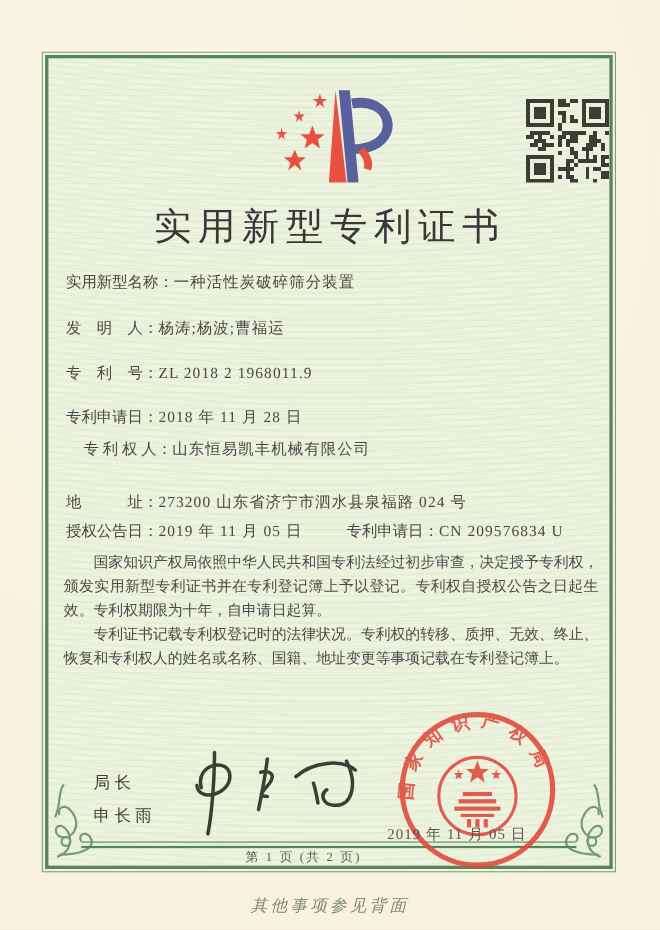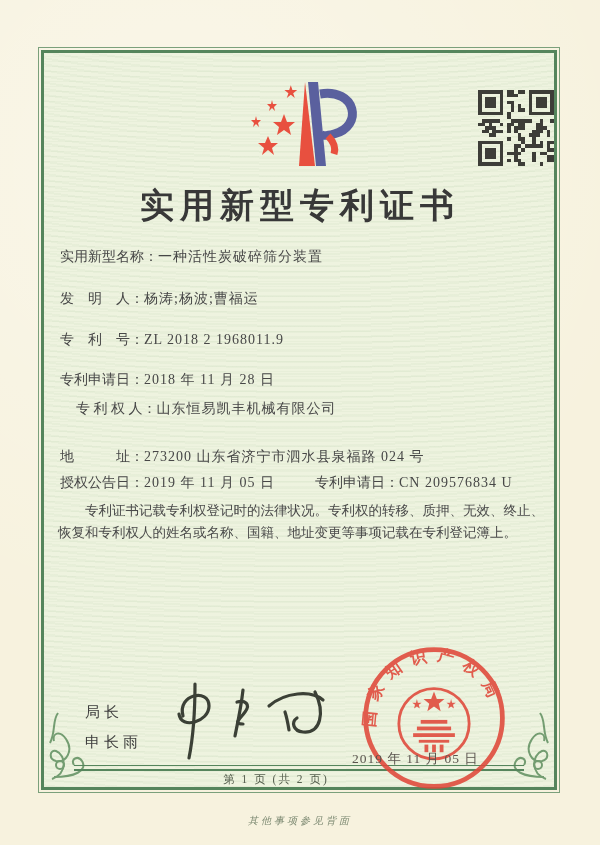--- a/index.html
+++ b/index.html
@@ -20,35 +20,35 @@
     width:100%;height:100%;box-sizing:border-box;
     border:3px solid #55855c;
     background:
       repeating-radial-gradient(circle at 50% -200%, rgba(140,180,130,.07) 0 2px, transparent 2px 6px),
       repeating-linear-gradient(0deg, rgba(160,190,150,.08) 0 1px, transparent 1px 5px),
       #eef3df;
     position:relative;
   }
   .abs{position:absolute;}
   .certno{left:62px;top:92px;font-size:14px;letter-spacing:3px;color:#4a4a4a;}
-  .title{left:0;top:183px;width:600px;text-align:center;font-size:34px;font-weight:700;
+  .title{left:0;top:183px;width:600px;text-align:center;font-size:34px;font-weight:400;
          letter-spacing:6px;color:#383838;}
   .fields{left:60px;top:248px;width:480px;font-size:14px;color:#474747;}
   .frow{position:absolute;left:0;white-space:nowrap;}
   .frow .lab{display:inline-block;}
   .frow .val{letter-spacing:1px;text-align:center;}
   .body-text{left:58px;top:500px;width:486px;font-size:13.5px;line-height:22px;
              color:#4a4a4a;text-align:justify;}
   .body-text p{margin:0;text-indent:2em;}
   .officer{left:85px;top:697px;font-size:15px;color:#3d3d3d;letter-spacing:4px;line-height:30px;}
   .sig{left:165px;top:678px;}
   .seal{left:358px;top:642px;}
   .seal-date{left:352px;top:750px;font-size:13.5px;color:#5a544e;letter-spacing:1px;}
   .pageno{left:0;top:772px;width:552px;text-align:center;font-size:11.5px;color:#56604f;letter-spacing:2px;}
-  .backnote{left:0;top:814px;width:600px;text-align:center;font-size:10px;color:#7d8a72;
+  .backnote{left:0;top:814px;width:600px;text-align:center;font-size:15px;color:#7d8a72;
             letter-spacing:3px;font-style:italic;}
   .qr{left:478px;top:90px;}
   .logo{left:238px;top:74px;}
   .corner{position:absolute;bottom:4px;}
   .corner.left{left:4px;}
   .corner.right{right:4px;transform:scaleX(-1);}
   .botline{position:absolute;left:30px;right:30px;bottom:16px;height:3px;
            border-top:1px solid #55855c;border-bottom:2px solid #55855c;}
 </style>
 </head>
@@ -328,20 +328,21 @@
     </div>
     <div class="frow" style="top:226px;">
       <span class="lab">授权公告日</span>：<span class="val">2019 年 11 月 05 日</span>
     </div>
     <div class="frow" style="top:226px;left:255px;">
       <span class="lab">专利申请日</span>：<span class="val">CN 209576834 U</span>
     </div>
   </div>
 
   <div class="abs body-text">
+    <p>国家知识产权局依照中华人民共和国专利法经过初步审查，决定授予专利权，颁发实用新型专利证书并在专利登记簿上予以登记。专利权自授权公告之日起生效。专利权期限为十年，自申请日起算。</p>
     <p>专利证书记载专利权登记时的法律状况。专利权的转移、质押、无效、终止、恢复和专利权人的姓名或名称、国籍、地址变更等事项记载在专利登记簿上。</p>
   </div>
 
   <div class="abs officer">
     <div>局长</div>
     <div>申长雨</div>
   </div>
 
   <svg class="abs sig" width="170" height="85" viewBox="0 0 170 85">
     <g fill="none" stroke="#3b4036" stroke-width="3.2" stroke-linecap="round">

